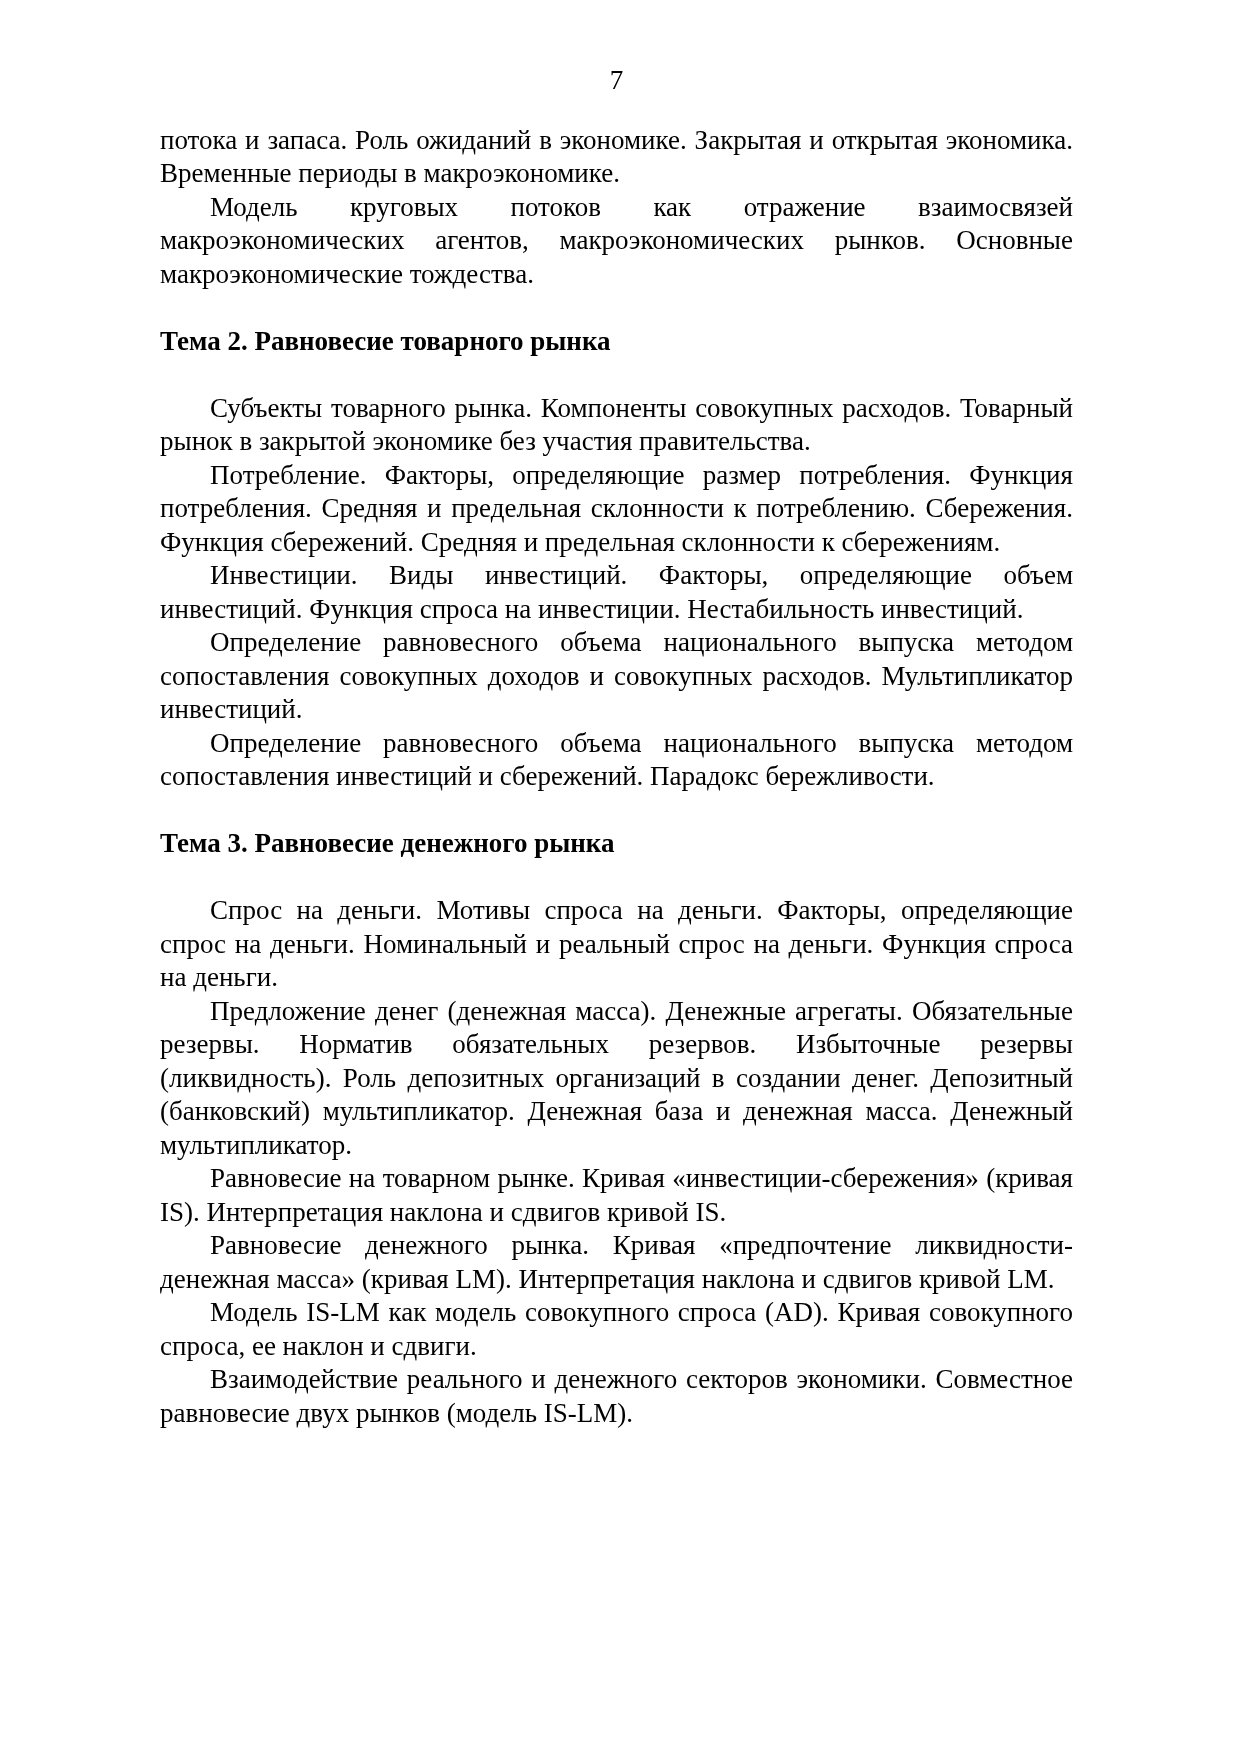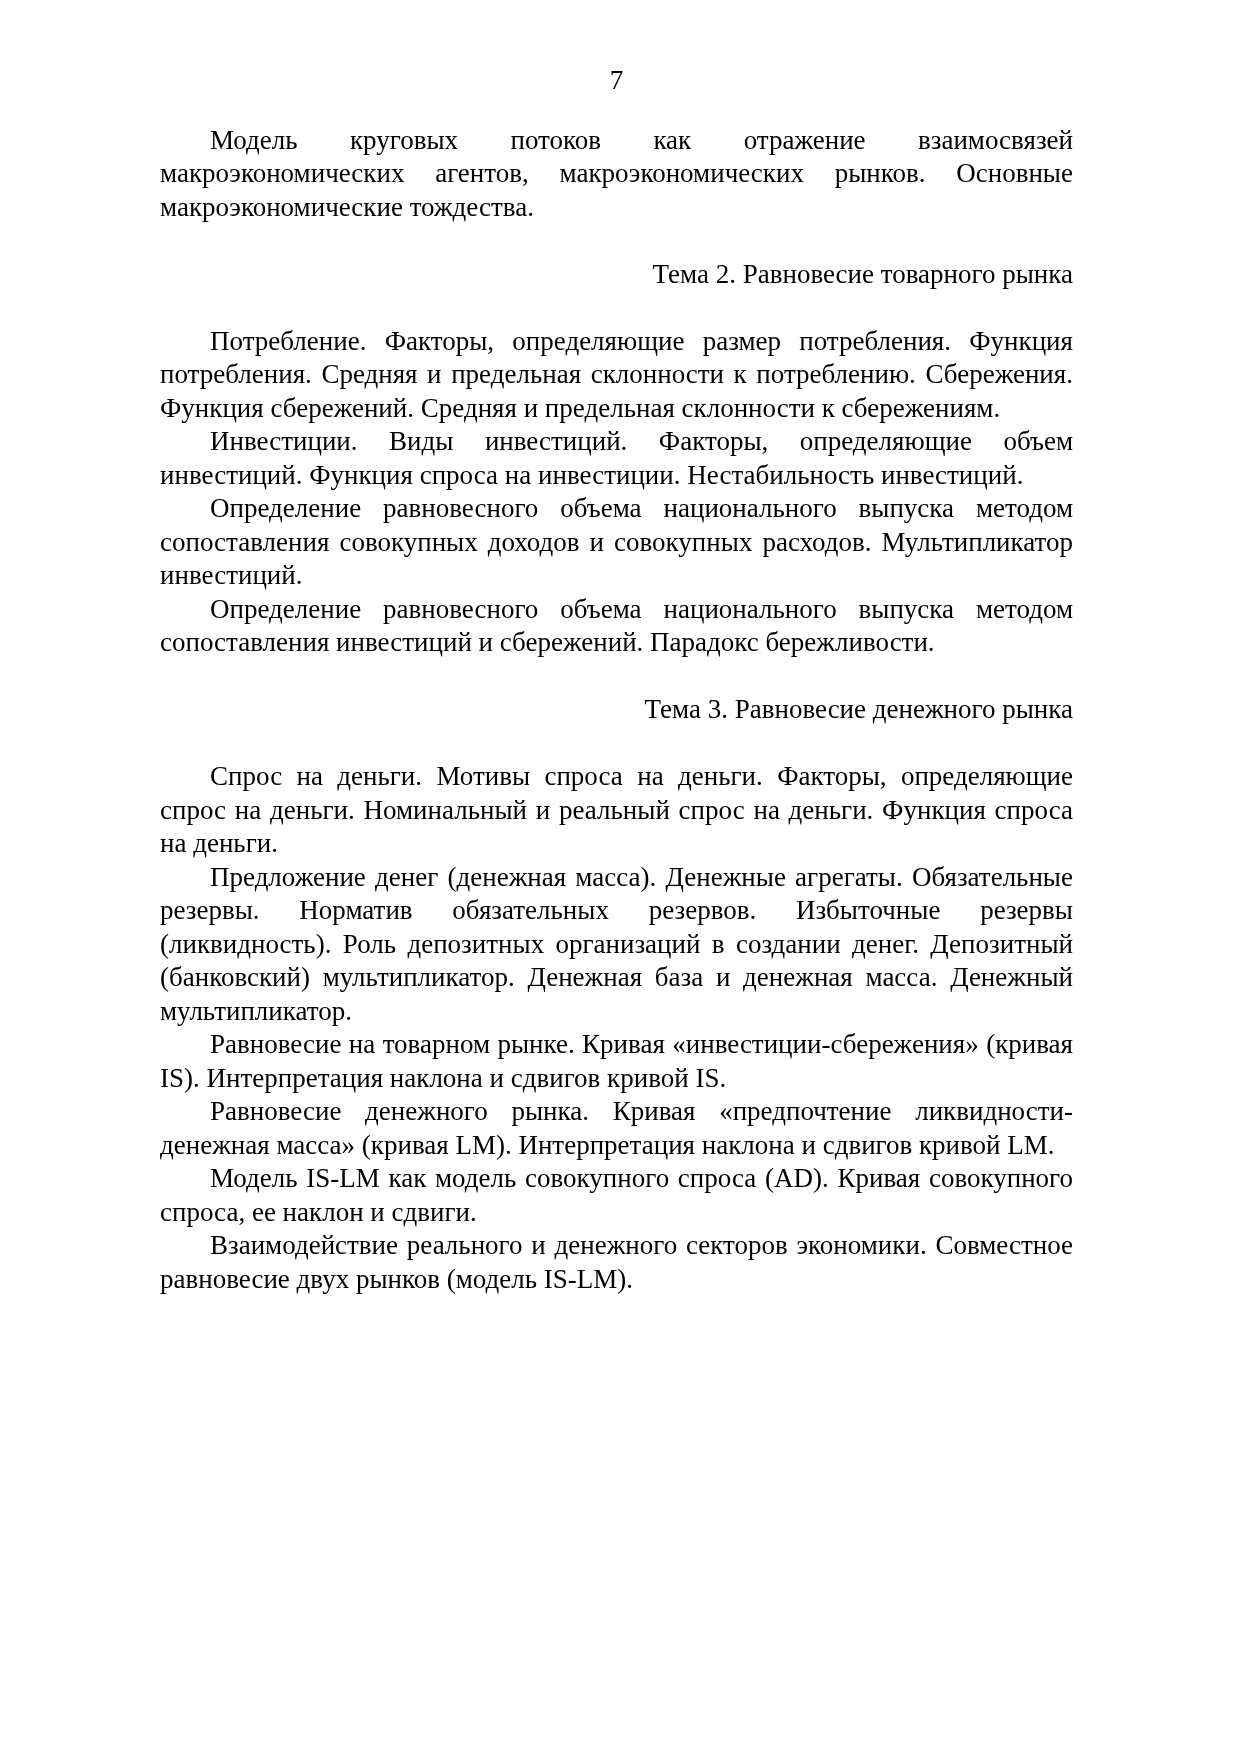--- a/index.html
+++ b/index.html
@@ -27,35 +27,37 @@
     margin: 0;
     text-align: justify;
     text-indent: 50px;
   }
   .page p.noindent {
     text-indent: 0;
   }
   .page h2 {
     font-size: 27px;
     line-height: 33.5px;
-    font-weight: normal;
-    text-align: right;
+    font-weight: bold;
+    text-align: left;
     margin: 33.5px 0;
   }
 </style>
 </head>
 <body>
 
 <div class="page">
 
   <div class="pagenum">7</div>
 
+  <p class="noindent">потока и запаса. Роль ожиданий в экономике. Закрытая и открытая экономика. Временные периоды в макроэкономике.</p>
   <p>Модель круговых потоков как отражение взаимосвязей макроэкономических агентов, макроэкономических рынков. Основные макроэкономические тождества.</p>
 
   <h2>Тема 2. Равновесие товарного рынка</h2>
+  <p>Субъекты товарного рынка. Компоненты совокупных расходов. Товарный рынок в закрытой экономике без участия правительства.</p>
   <p>Потребление. Факторы, определяющие размер потребления. Функция потребления. Средняя и предельная склонности к потреблению. Сбережения. Функция сбережений. Средняя и предельная склонности к сбережениям.</p>
   <p>Инвестиции. Виды инвестиций. Факторы, определяющие объем инвестиций. Функция спроса на инвестиции. Нестабильность инвестиций.</p>
   <p>Определение равновесного объема национального выпуска методом сопоставления совокупных доходов и совокупных расходов. Мультипликатор инвестиций.</p>
   <p>Определение равновесного объема национального выпуска методом сопоставления инвестиций и сбережений. Парадокс бережливости.</p>
 
   <h2>Тема 3. Равновесие денежного рынка</h2>
   <p>Спрос на деньги. Мотивы спроса на деньги. Факторы, определяющие спрос на деньги. Номинальный и реальный спрос на деньги. Функция спроса на деньги.</p>
   <p>Предложение денег (денежная масса). Денежные агрегаты. Обязательные резервы. Норматив обязательных резервов. Избыточные резервы (ликвидность). Роль депозитных организаций в создании денег. Депозитный (банковский) мультипликатор. Денежная база и денежная масса. Денежный мультипликатор.</p>
 
   <p>Равновесие на товарном рынке. Кривая «инвестиции-сбережения» (кривая IS). Интерпретация наклона и сдвигов кривой IS.</p>

